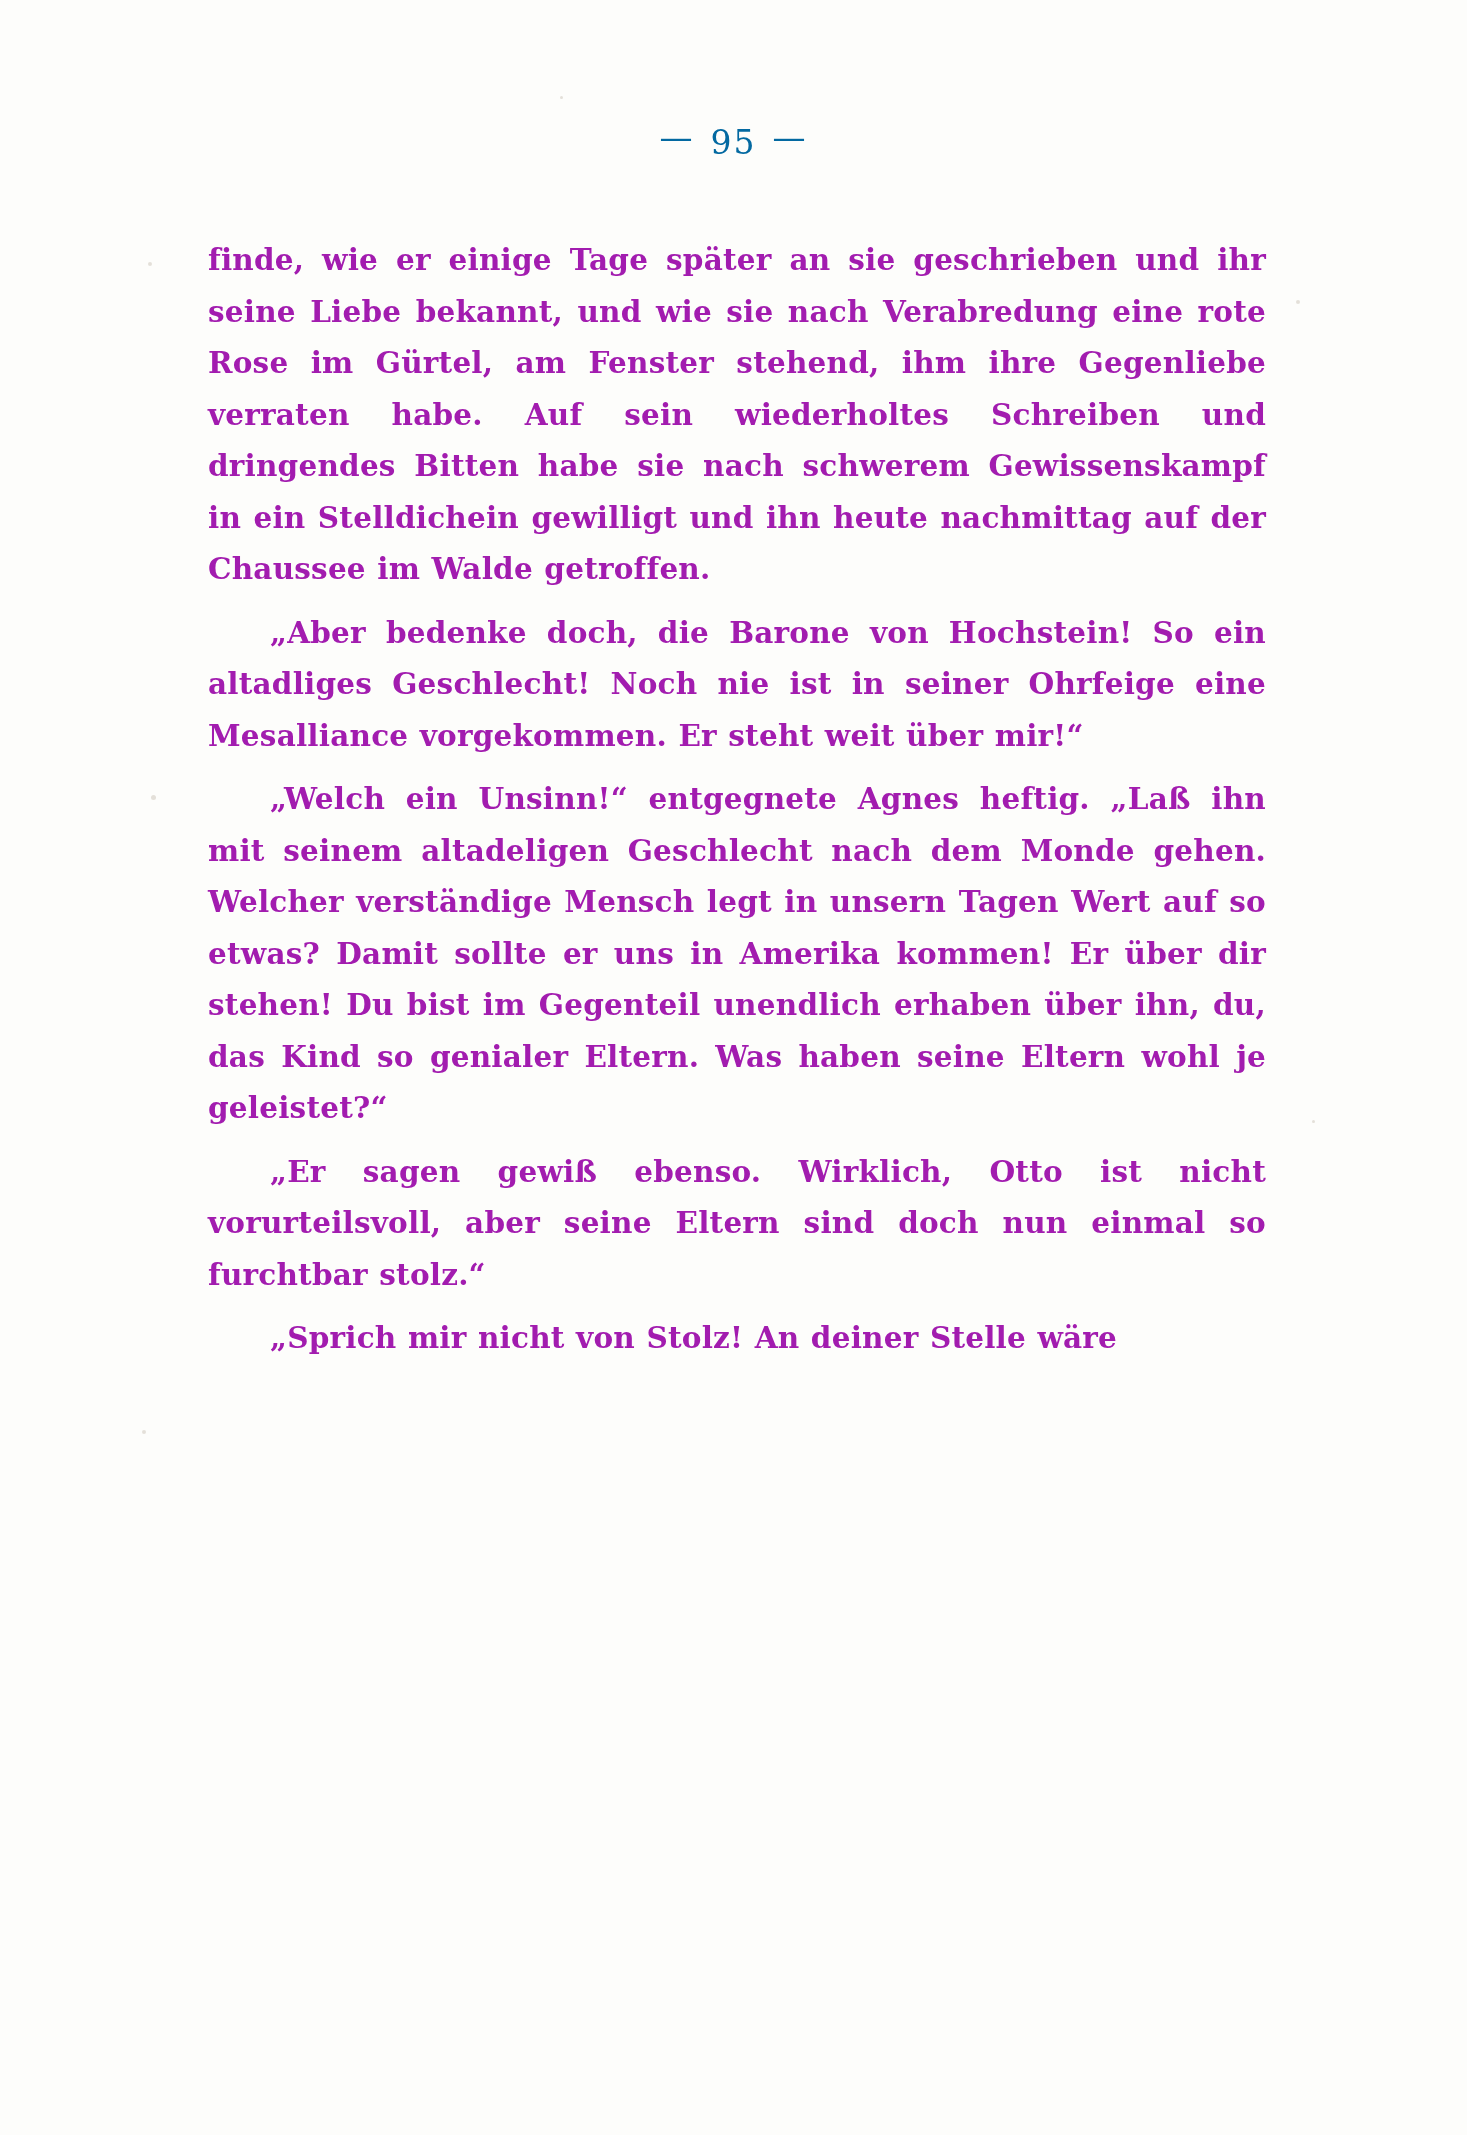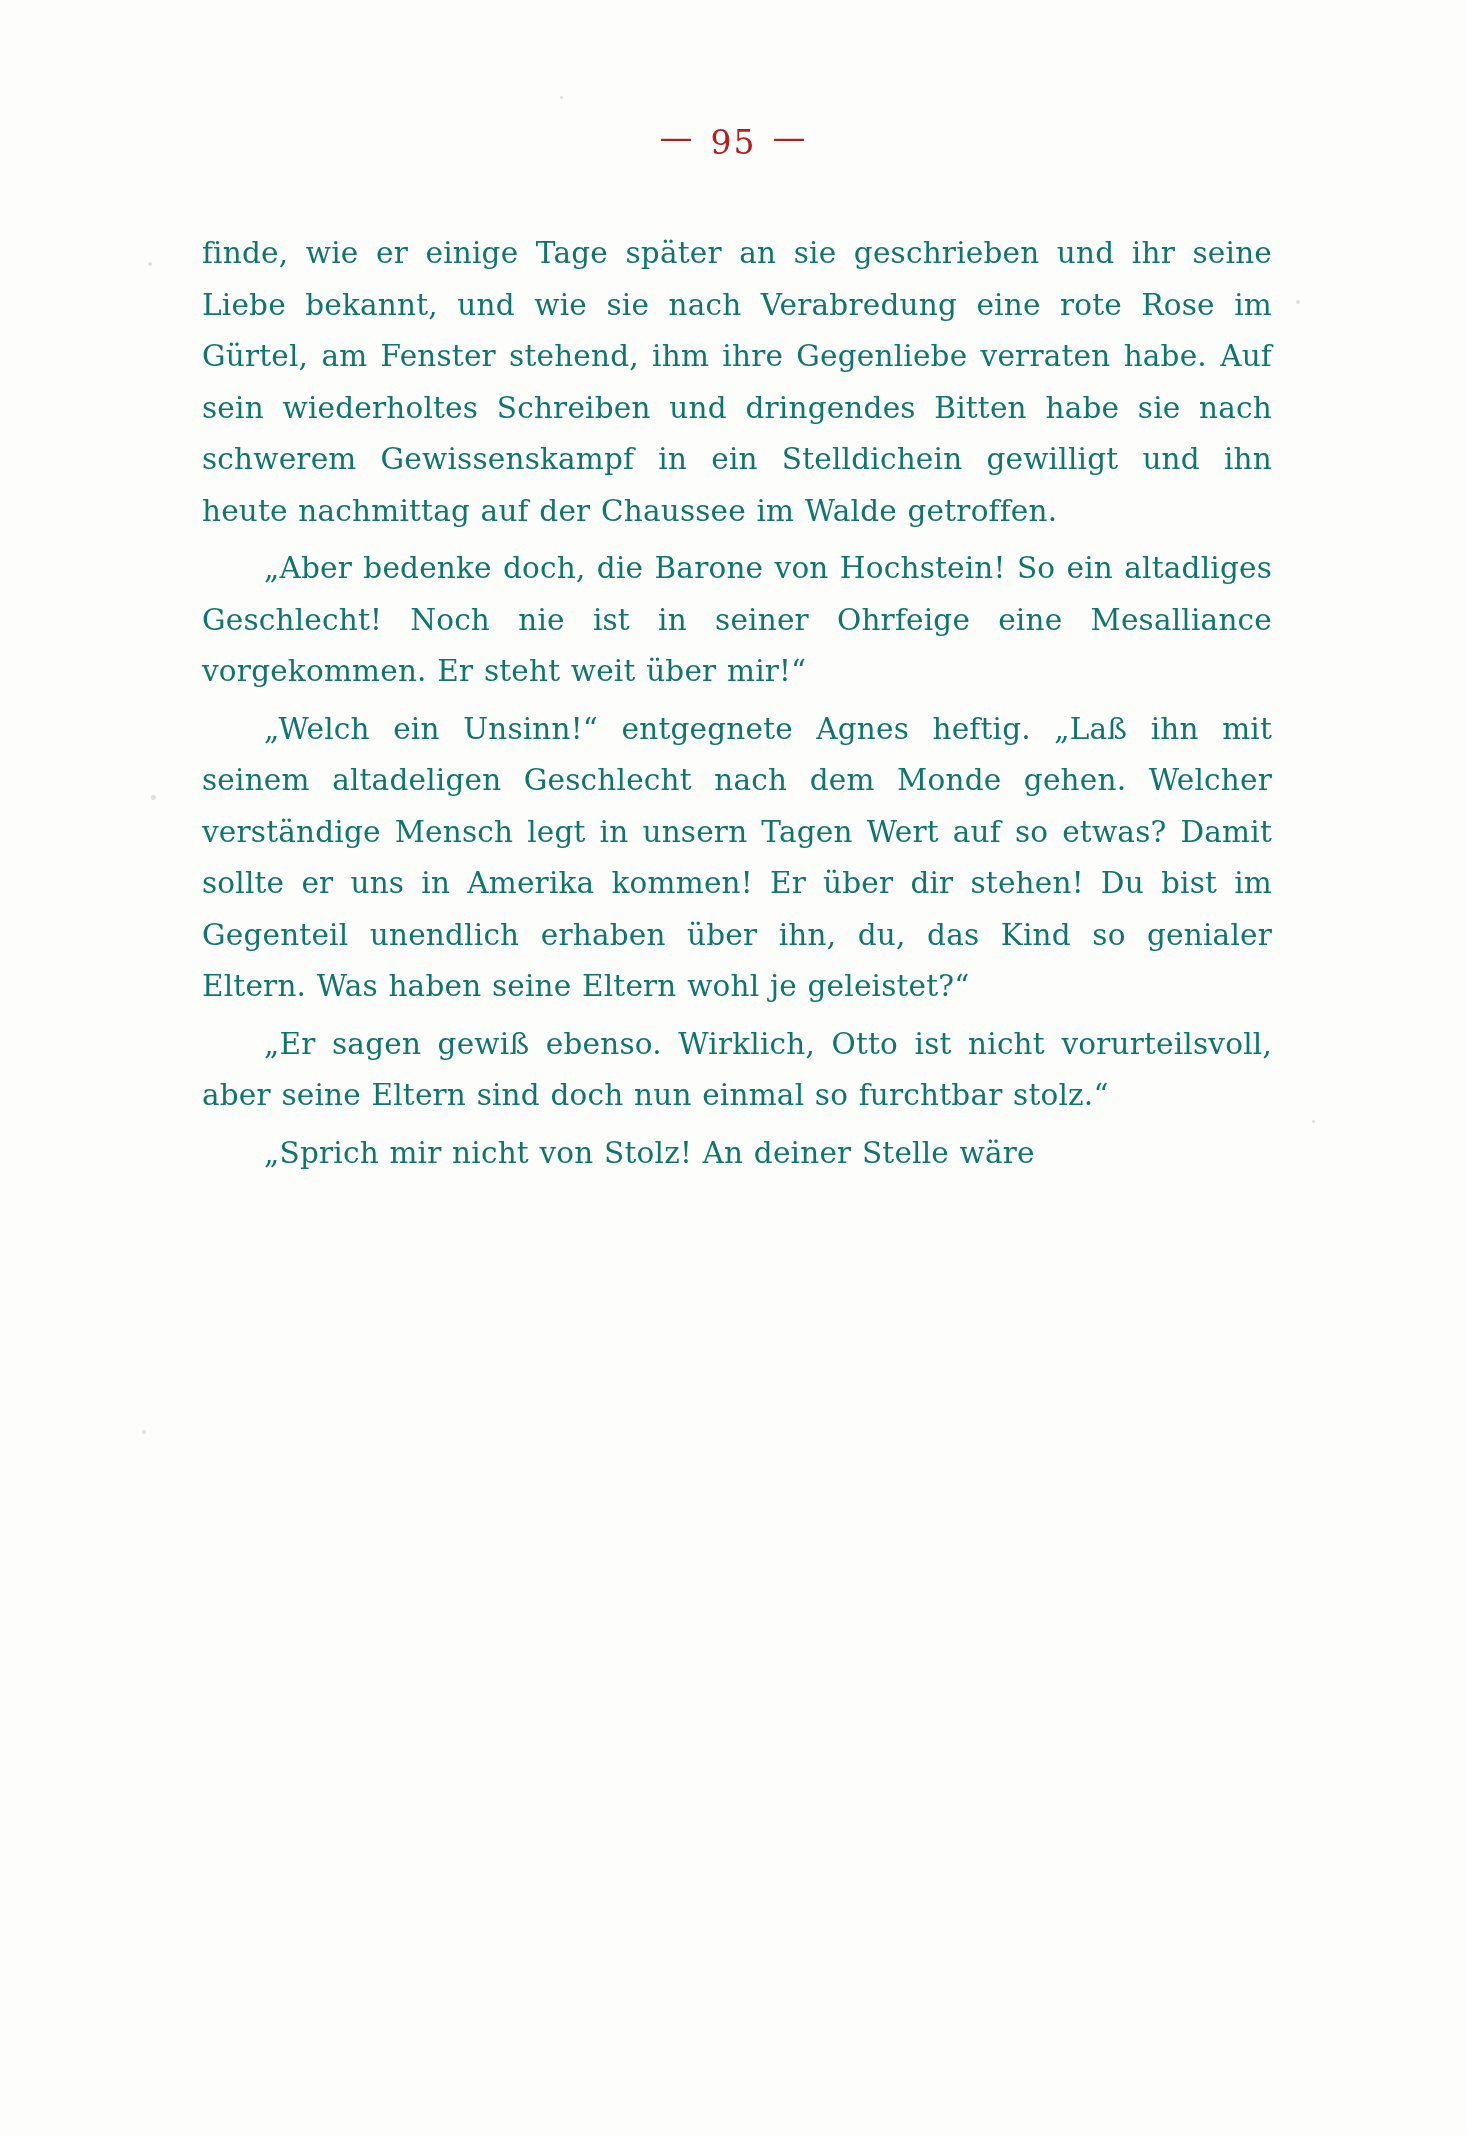--- a/index.html
+++ b/index.html
@@ -22,45 +22,45 @@
   }
   .page-number {
     position: absolute;
     top: 118px;
     left: 0;
     right: 0;
     text-align: center;
     font-family: "DejaVu Serif", serif;
     font-size: 33px;
     letter-spacing: 2px;
-    color: #b91c1c;
+    color: #0369a1;
   }
   .page-number .dash {
     display: inline-block;
     margin: 0 16px;
     vertical-align: 5px;
   }
   .text-block {
     position: absolute;
     top: 222px;
     left: 196px;
     width: 1082px;
   }
   p.para {
-    margin: 6px;
+    margin: 12px;
     font-family: "DejaVu Serif", serif;
     font-size: 29.5px;
     line-height: 51.5px;
     text-align: justify;
     text-justify: inter-word;
-    color: #0f766e;
+    color: #a21caf;
     letter-spacing: 0.2px;
     word-spacing: 1px;
     
-    font-weight: 400;
+    font-weight: 700;
   }
   p.para.indent {
     text-indent: 62px;
   }
   p.para:last-child {
     text-align: left;
   }
   
   .speck {
     position: absolute;

